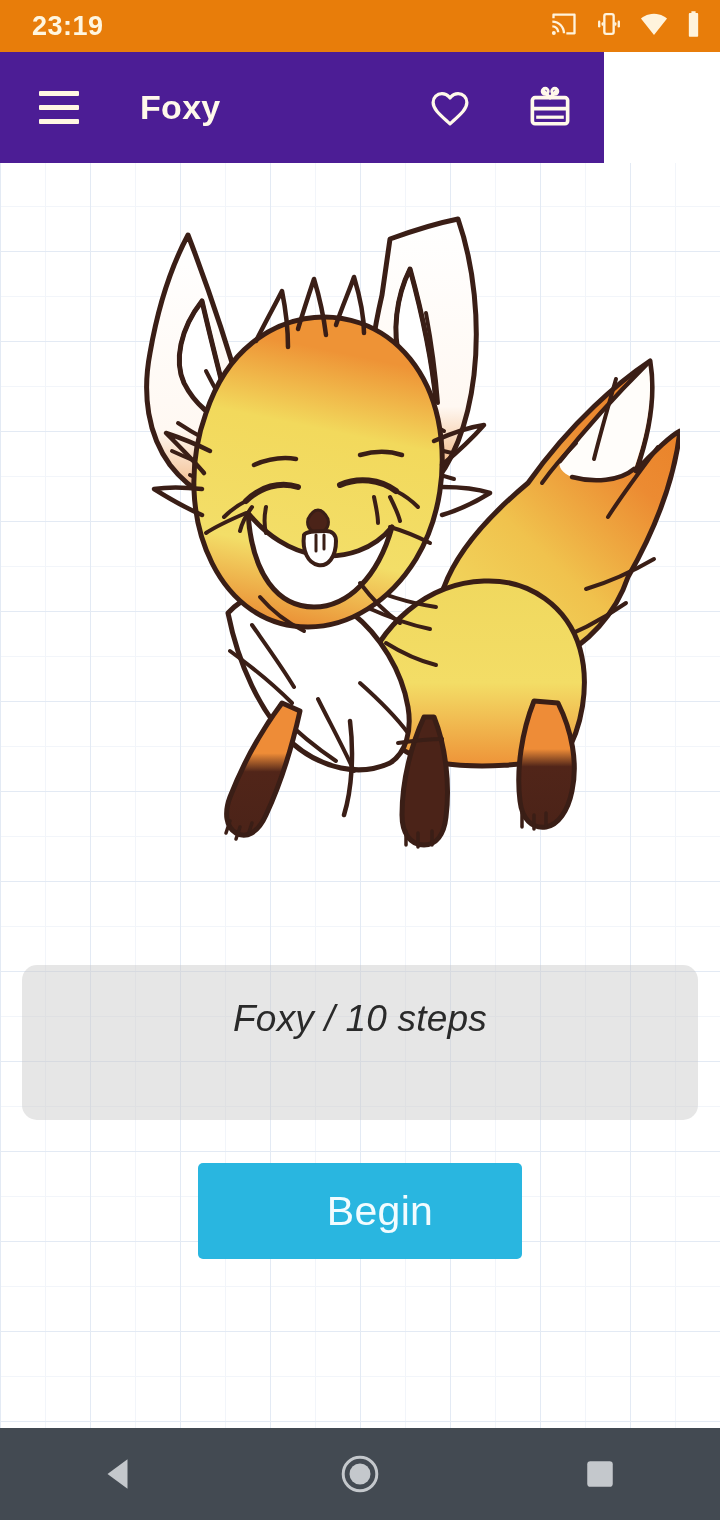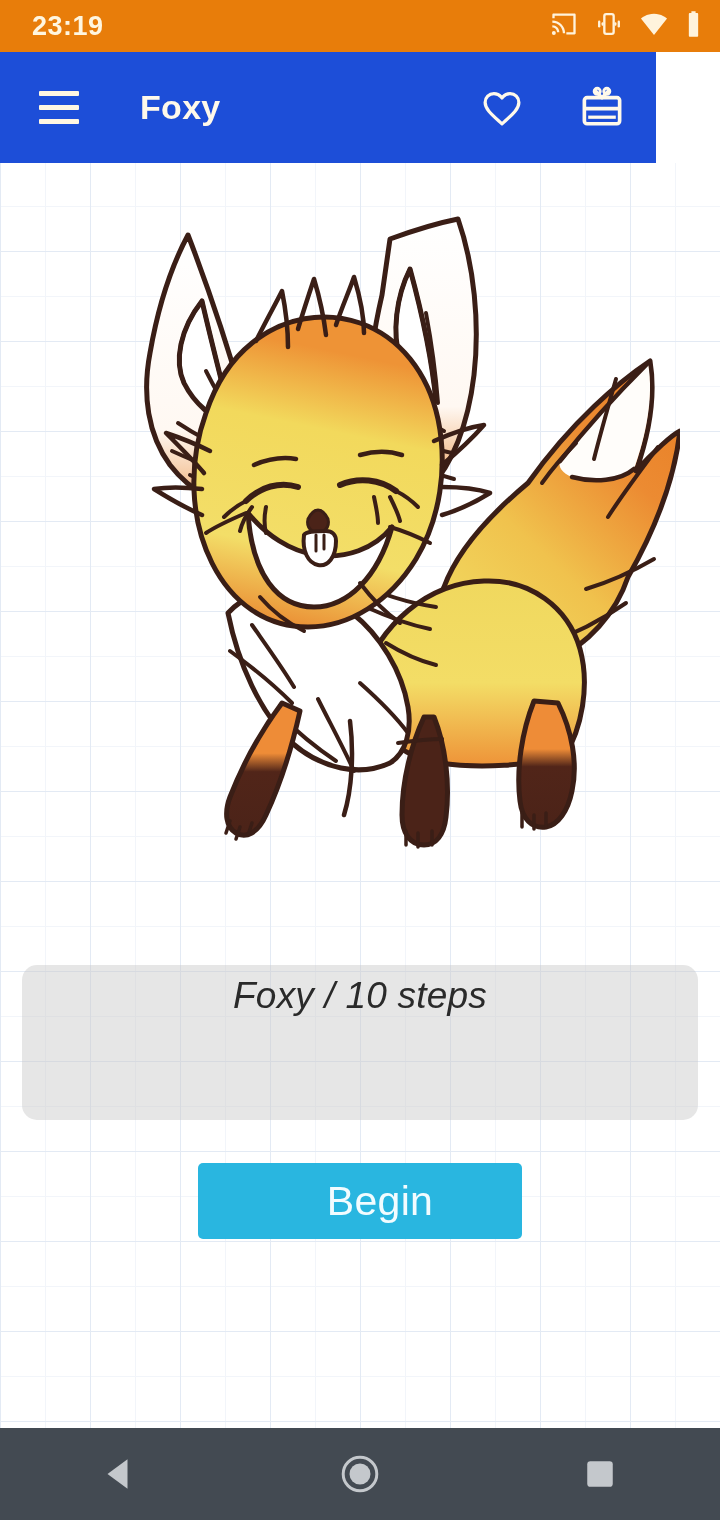--- a/index.html
+++ b/index.html
@@ -21,22 +21,22 @@
   }
   #status-time{
     color:#FFF6E0; font-size:27px; font-weight:bold; letter-spacing:.5px;
     line-height:1; font-family:"Liberation Sans", sans-serif;
   }
   #status-icons{ display:flex; align-items:center; gap:17px; }
   .sicon{ display:block; }
 
   
   #app-bar{
-    position:absolute; left:0; top:52px; width:656px; height:111px;
-    background:#1d4ed8;
+    position:absolute; left:0; top:52px; width:604px; height:111px;
+    background:#4c1d95;
     display:flex; align-items:center;
   }
   #menu-btn{
     width:66px; height:66px; margin-left:26px;
     display:flex; flex-direction:column; justify-content:center; align-items:center; gap:9px;
     cursor:pointer;
   }
   #menu-btn span{ display:block; width:40px; height:5px; background:#FFF7E2; border-radius:1px; }
   #app-title{
     color:#FFF9EA; font-size:34px; font-weight:bold; margin-left:48px;
@@ -68,30 +68,30 @@
     position:absolute; left:60px; top:20px; width:620px; height:700px;
   }
   #illustration svg{ width:100%; height:100%; display:block; }
 
   
   #desc-panel{
     position:absolute; left:22px; top:802px; width:676px; height:155px;
     background:rgba(200,200,200,0.45);
     border-radius:15px;
     display:flex; justify-content:center;
-    padding-top:10px;
+    padding-top:33px;
   }
   #desc-text{
     font-size:37px; font-style:italic; color:#2A2A2A;
     font-family:"Liberation Sans", sans-serif; letter-spacing:.2px;
   }
 
   
   #begin-btn{
-    position:absolute; left:198px; top:1000px; width:324px; height:76px;
+    position:absolute; left:198px; top:1000px; width:324px; height:96px;
     background:#29B6E0; border:none; border-radius:5px;
     color:#F2FCFF; font-size:41px; font-family:"Liberation Sans", sans-serif;
     cursor:pointer; letter-spacing:.3px;
     display:flex; align-items:center; justify-content:center;padding-left:40px;
   }
 
   
   #nav-bar{
     position:absolute; left:0; top:1428px; width:720px; height:92px;
     background:#434A52;

